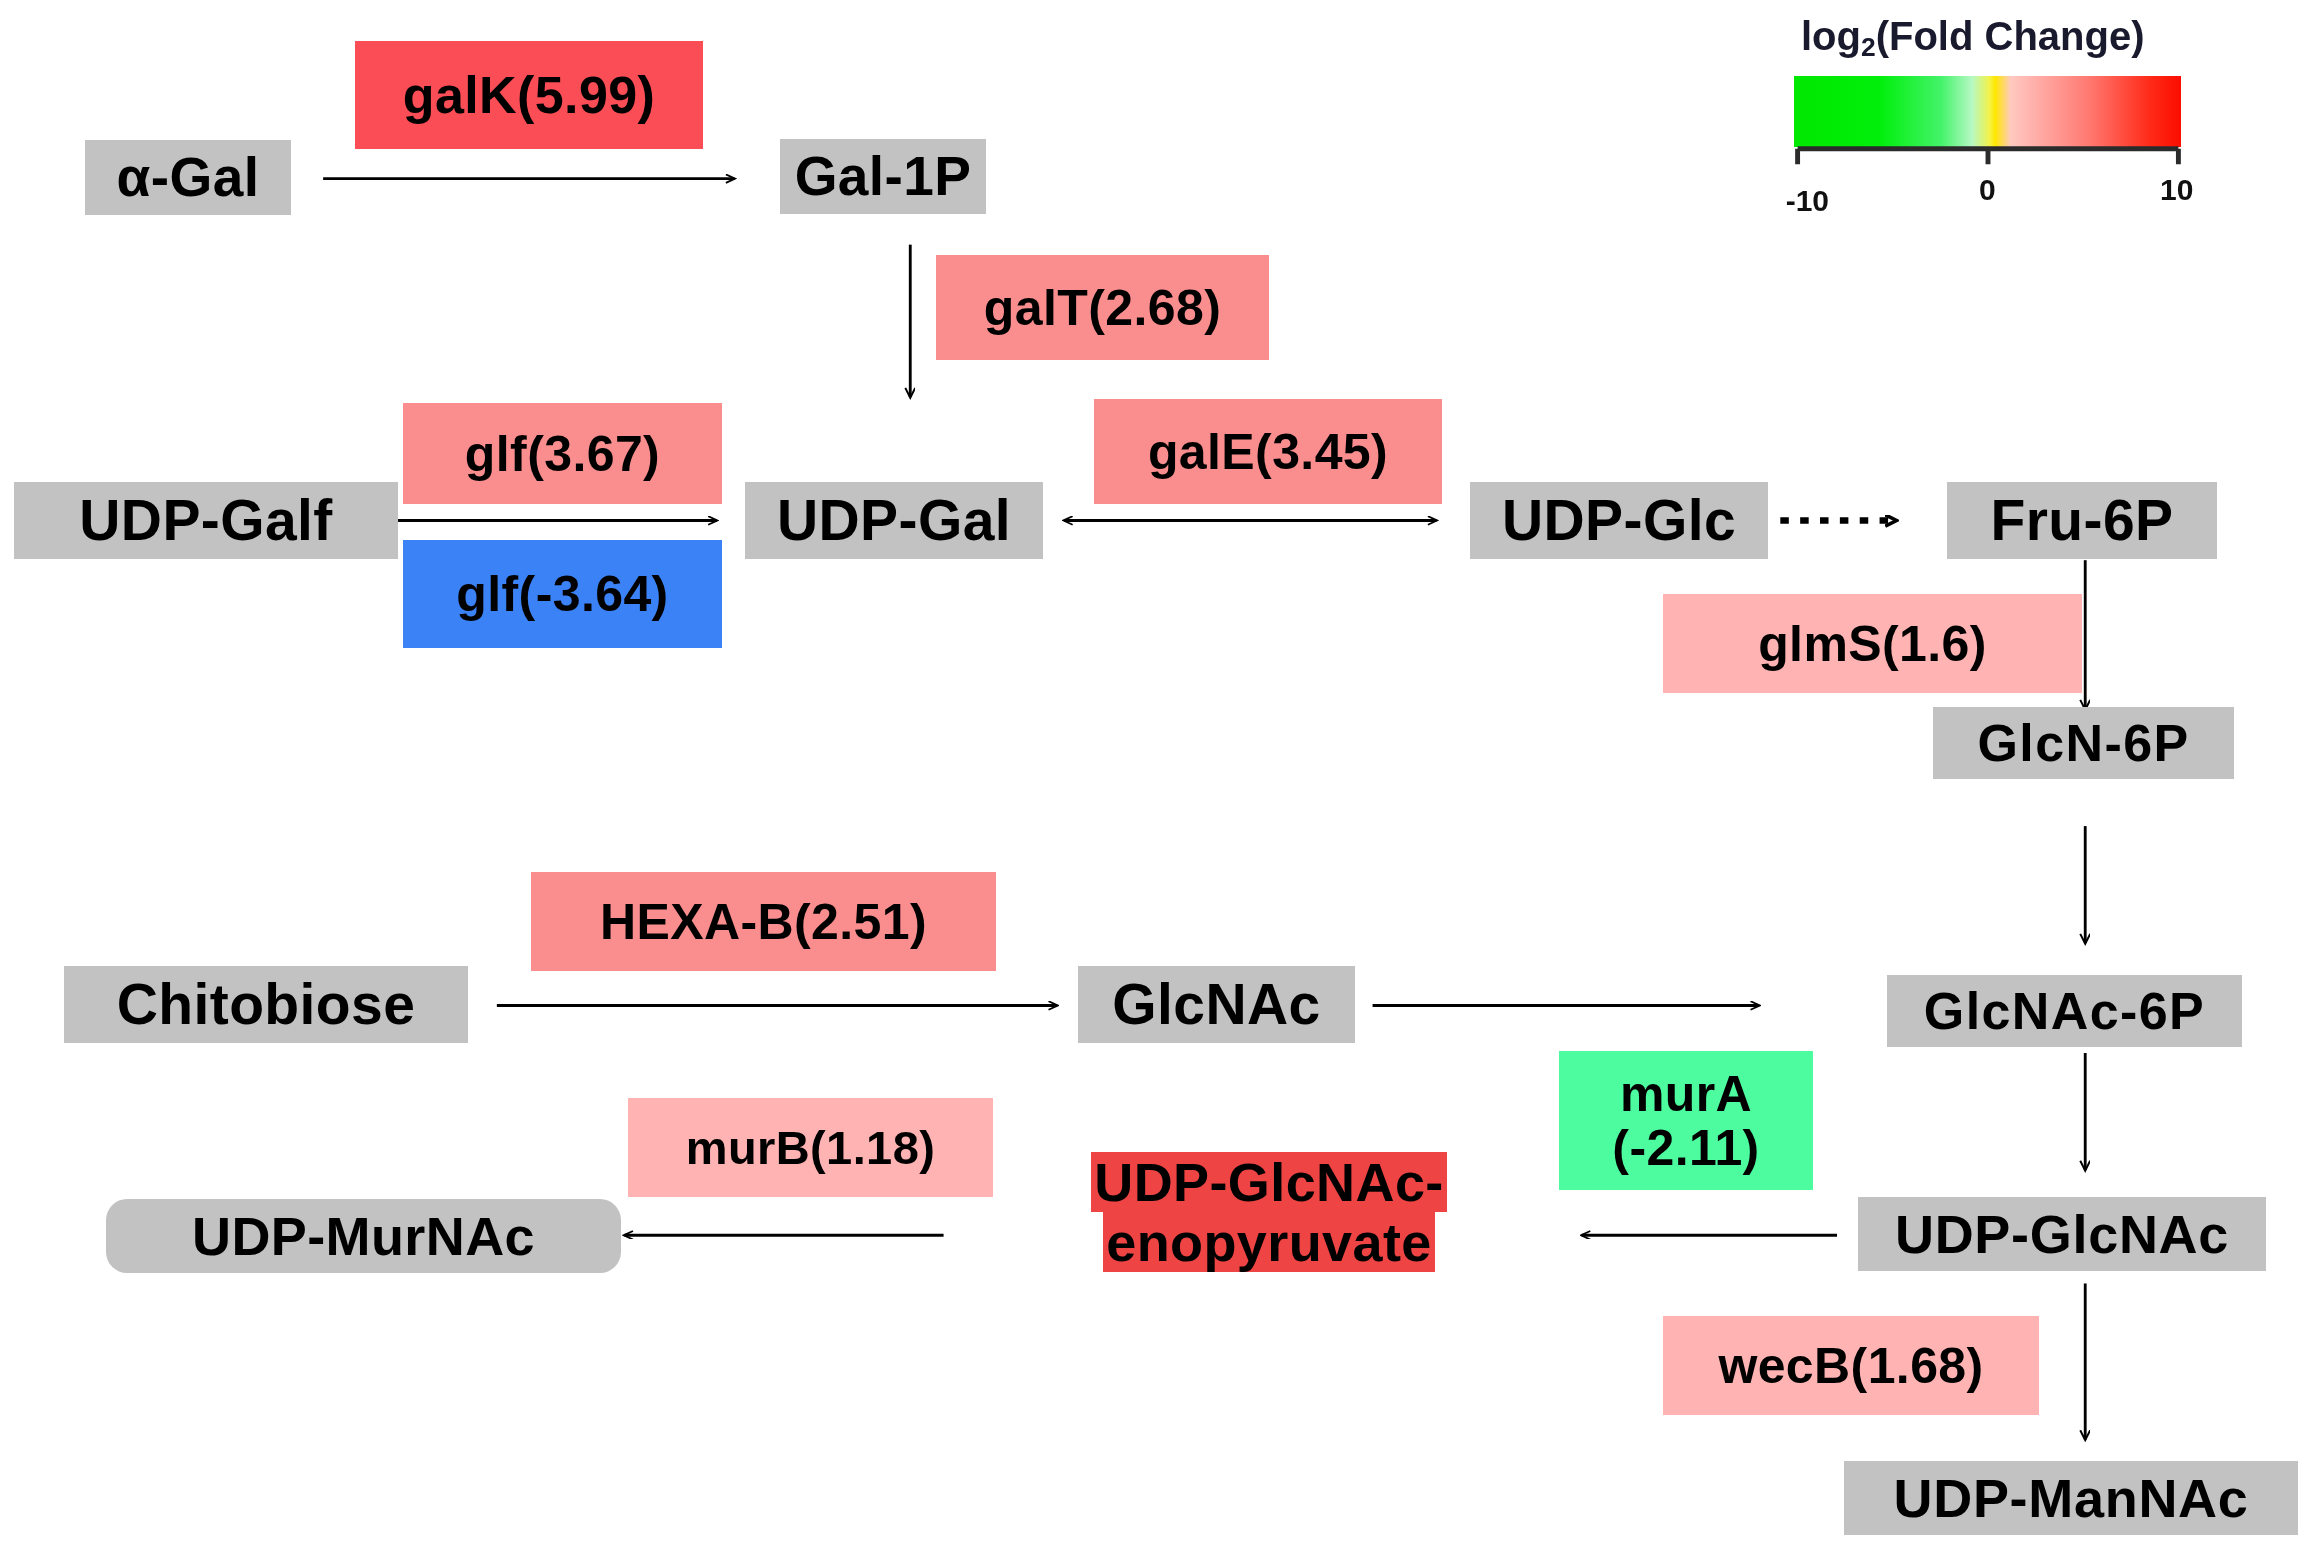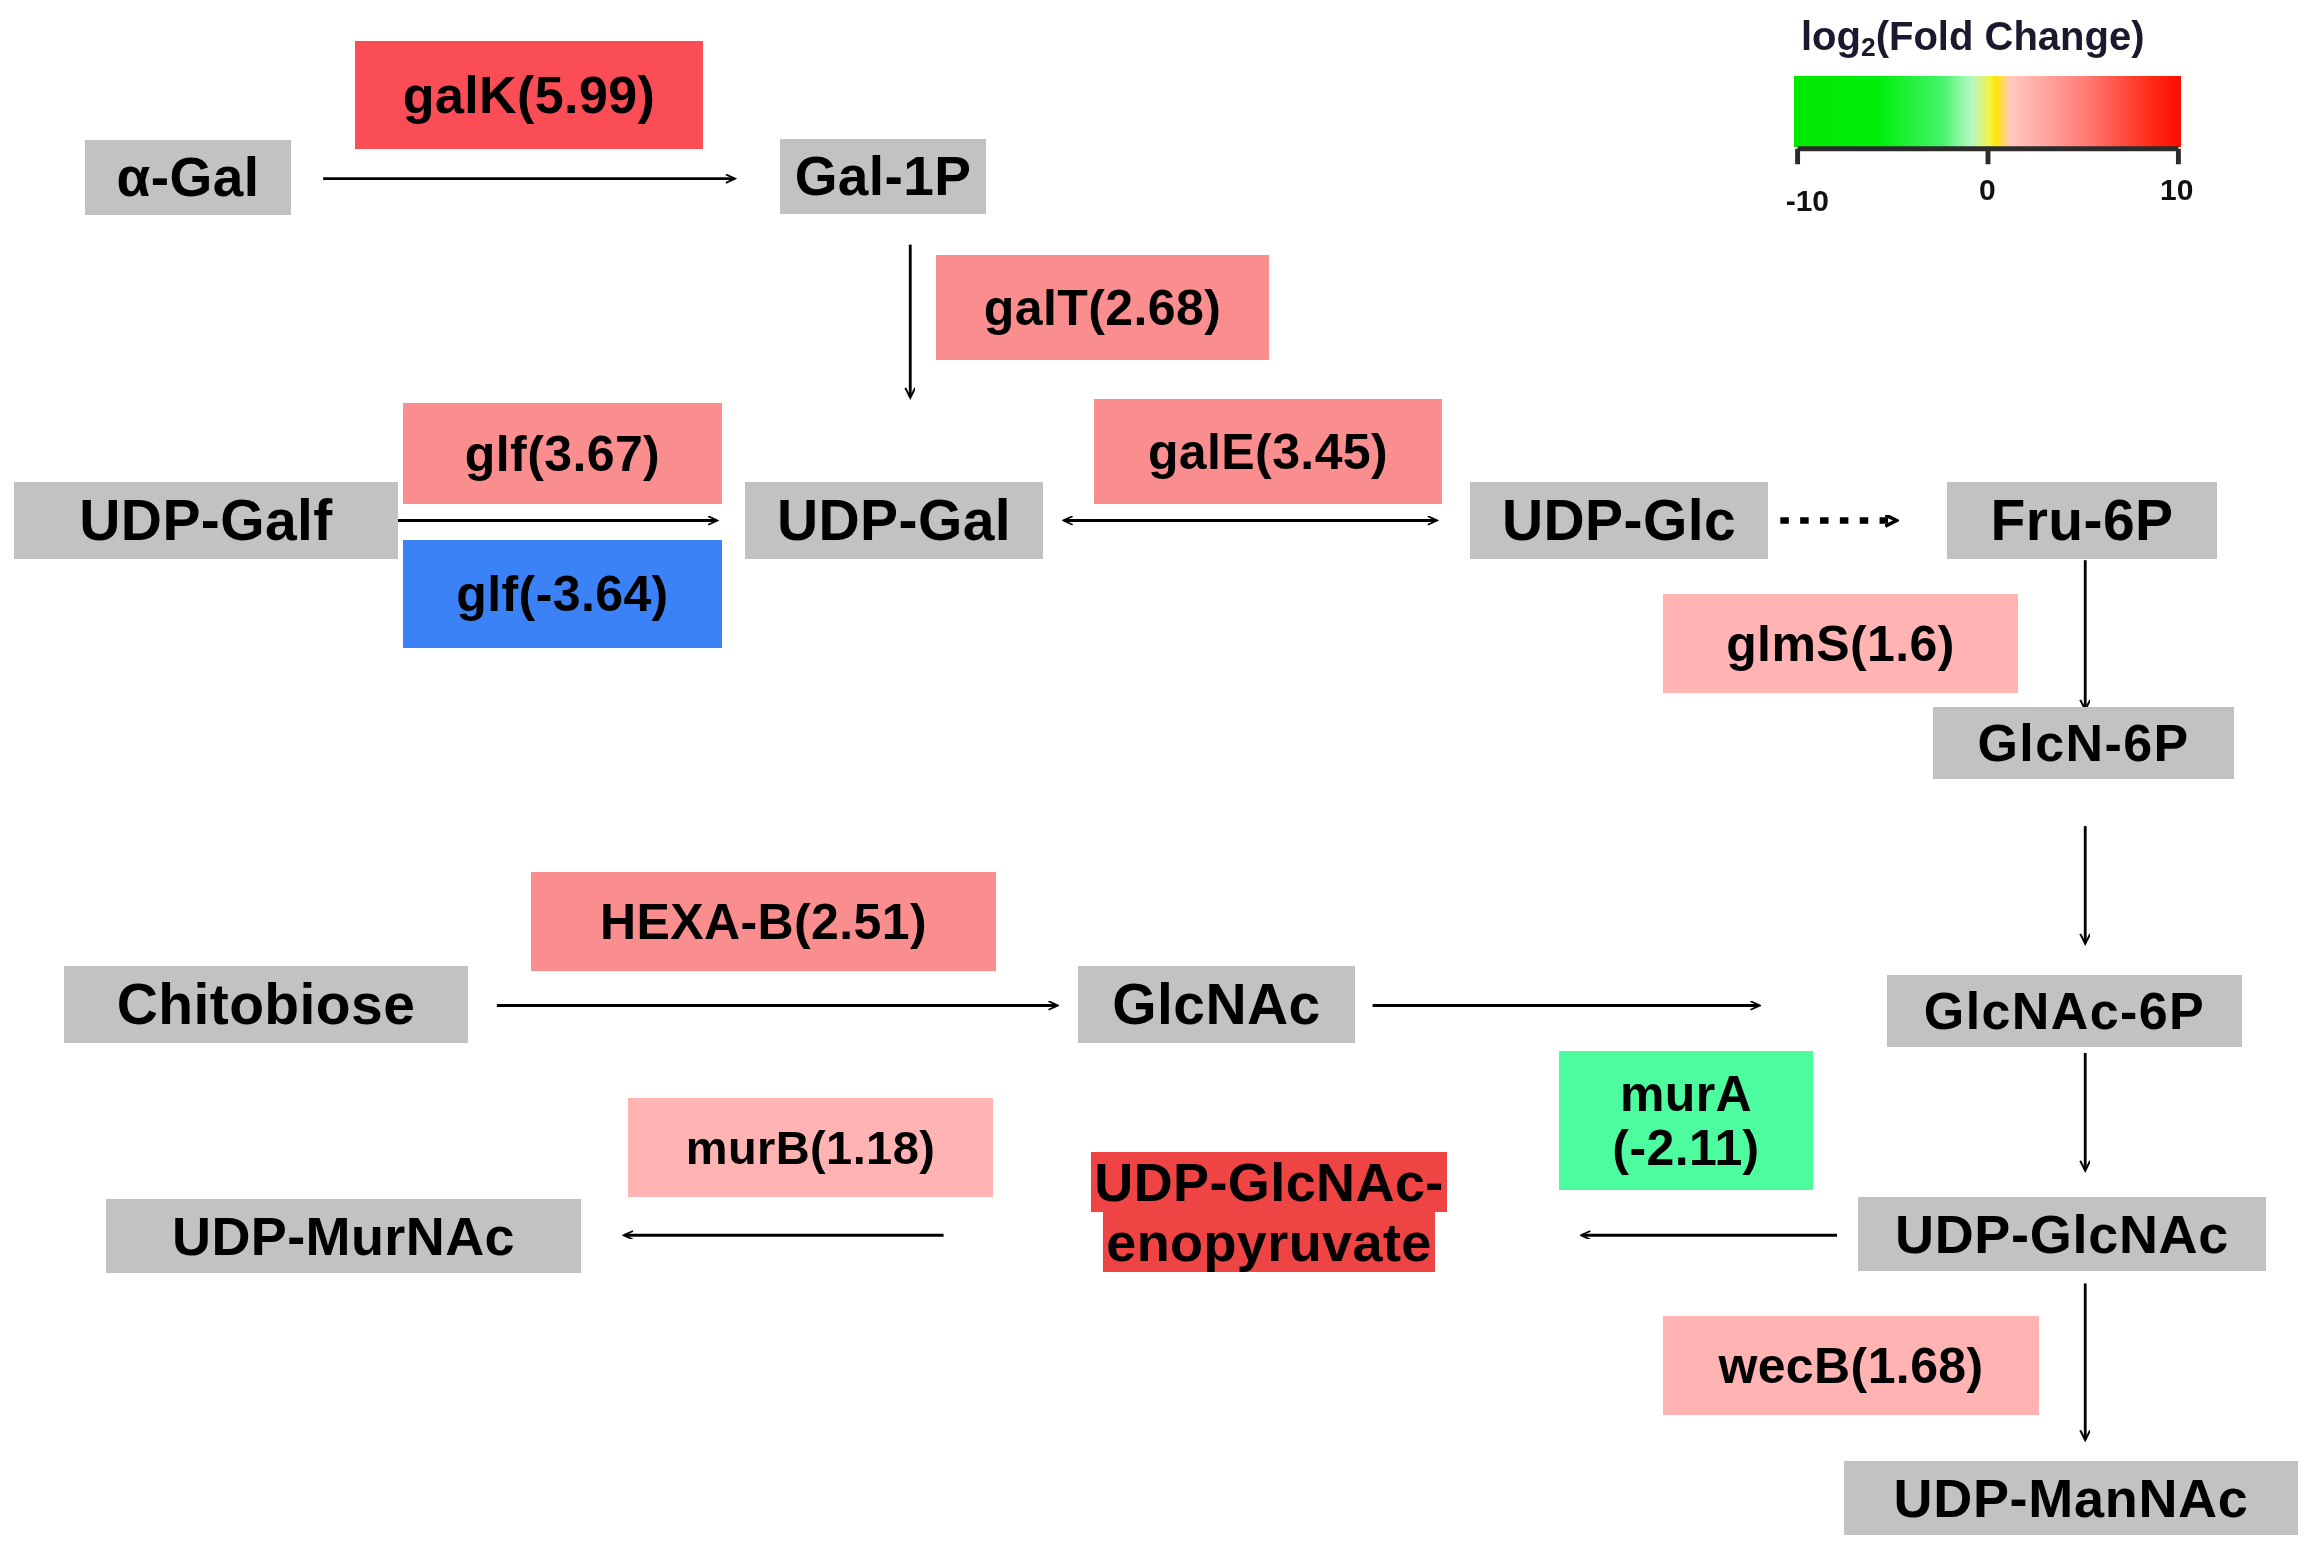--- a/index.html
+++ b/index.html
@@ -202,21 +202,21 @@
 
   <div class="node" style="left:1858px;top:1197px;width:408px;height:74px;font-size:54px;letter-spacing:0.7px;">
     <span>UDP-GlcNAc</span>
   </div>
 
   <div class="node multiline" style="left:1028px;top:1141px;width:482px;height:142px;font-size:54px;background:transparent;">
     <span class="ln">UDP-GlcNAc-</span>
     <span class="ln">enopyruvate</span>
   </div>
 
-  <div class="node" style="left:106px;top:1199px;width:475px;height:74px;font-size:54px;">
+  <div class="node" style="left:106px;top:1199px;width:515px;height:74px;font-size:54px;border-radius:21px;">
     <span>UDP-MurNAc</span>
   </div>
 
   <div class="node" style="left:1844px;top:1461px;width:454px;height:74px;font-size:54px;letter-spacing:0.7px;">
     <span>UDP-ManNAc</span>
   </div>
 
   <div class="enz" style="left:355px;top:41px;width:348px;height:108px;font-size:52px;background:#fa4d55;">
     <span>galK(5.99)</span>
   </div>
@@ -230,21 +230,21 @@
   </div>
 
   <div class="enz" style="left:403px;top:540px;width:319px;height:108px;font-size:50px;background:#3b82f6;">
     <span>glf(-3.64)</span>
   </div>
 
   <div class="enz" style="left:1094px;top:399px;width:348px;height:105px;font-size:50px;background:#fa8e8e;">
     <span>galE(3.45)</span>
   </div>
 
-  <div class="enz" style="left:1663px;top:594px;width:355px;height:99px;font-size:50px;background:#ffb3b3;">
+  <div class="enz" style="left:1663px;top:594px;width:419px;height:99px;font-size:50px;background:#ffb3b3;">
     <span>glmS(1.6)</span>
   </div>
 
   <div class="enz" style="left:531px;top:872px;width:465px;height:99px;font-size:50px;background:#fa8e8e;">
     <span>HEXA-B(2.51)</span>
   </div>
 
   <div class="enz" style="left:628px;top:1098px;width:365px;height:99px;font-size:47px;background:#ffb3b3;">
     <span>murB(1.18)</span>
   </div>

